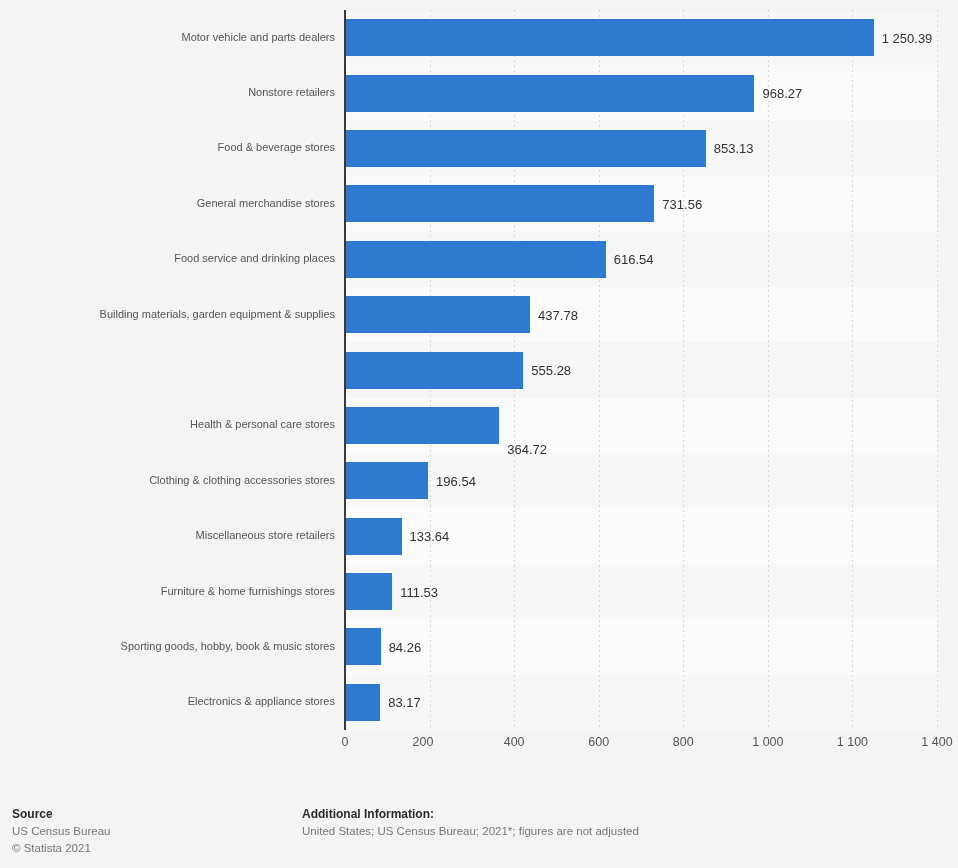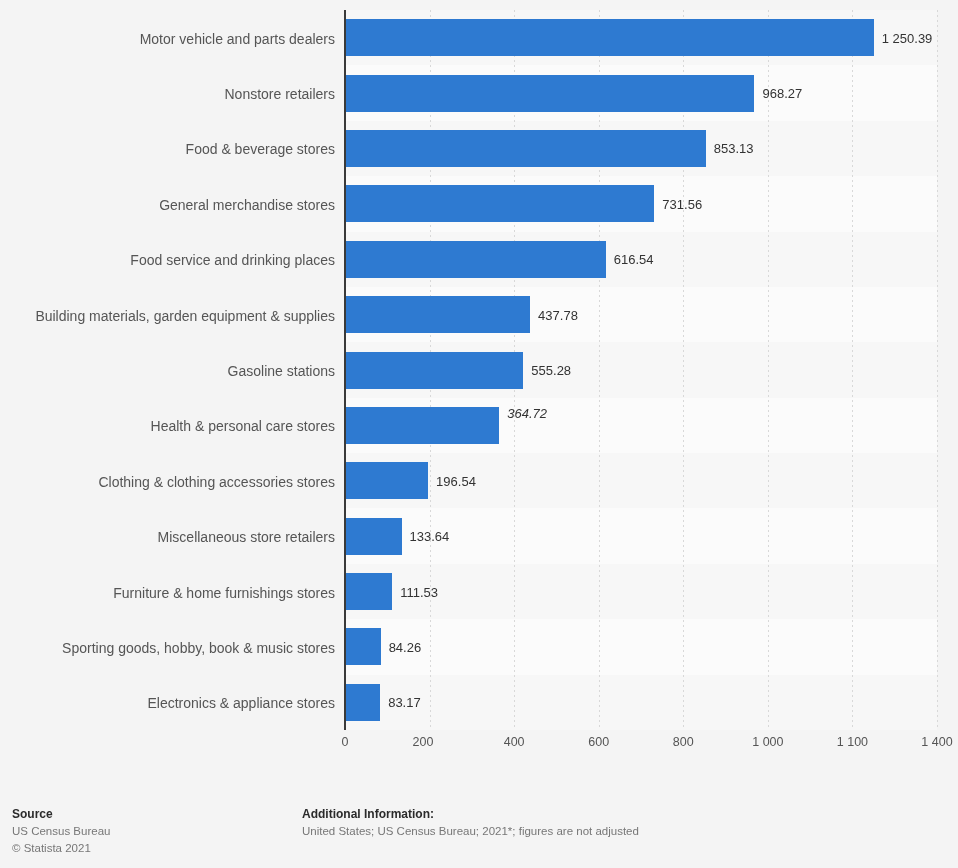--- a/index.html
+++ b/index.html
@@ -79,21 +79,21 @@
     white-space: nowrap;
     line-height: 1;
   }
 
   
   .cat-label {
     position: absolute;
     right: 0;
     width: 330px;
     text-align: right;
-    font-size: 14px;
+    font-size: 11px;
     color: #555555;
     white-space: nowrap;
     line-height: 1;
   }
   #cat-labels {
     position: absolute;
     left: 0;
     top: 10px;
     width: 335px;
     height: 720px;
@@ -198,39 +198,38 @@
         <div class="bar" style="left: 0px; top: 673.808px; width: 35.169px; height: 37px; background: rgb(46, 122, 209);"></div>
       </div>
     <div id="value-labels">
         <div class="value-label" style="left: 536.736px; top: 21.6923px;">1 250.39</div>
         <div class="value-label" style="left: 417.44px; top: 77.0769px;">968.27</div>
         <div class="value-label" style="left: 368.752px; top: 132.462px;">853.13</div>
         <div class="value-label" style="left: 317.345px; top: 187.846px;">731.56</div>
         <div class="value-label" style="left: 268.708px; top: 243.231px;">616.54</div>
         <div class="value-label" style="left: 193.118px; top: 298.615px;">437.78</div>
         <div class="value-label" style="left: 186.336px; top: 354px;">555.28</div>
-        <div class="value-label" style="left: 162.224px; top: 397px; font-style: italic;">364.72</div>
+        <div class="value-label" style="left: 162.224px; top: 433px;">364.72</div>
         <div class="value-label" style="left: 91.1083px; top: 464.769px;">196.54</div>
         <div class="value-label" style="left: 64.5106px; top: 520.154px;">133.64</div>
         <div class="value-label" style="left: 55.1613px; top: 575.538px; text-align: right;">111.53</div>
         <div class="value-label" style="left: 43.6299px; top: 630.923px;">84.26</div>
         <div class="value-label" style="left: 43.169px; top: 686.308px;">83.17</div>
       </div>
   </div>
 
   <div id="y-axis-line"></div>
 
   <div id="cat-labels">
       <div class="cat-label" style="top: 21.6923px;">Motor vehicle and parts dealers</div>
       <div class="cat-label" style="top: 77.0769px;">Nonstore retailers</div>
       <div class="cat-label" style="top: 132.462px;">Food &amp; beverage stores</div>
       <div class="cat-label" style="top: 187.846px;">General merchandise stores</div>
       <div class="cat-label" style="top: 243.231px;">Food service and drinking places</div>
       <div class="cat-label" style="top: 298.615px;">Building materials, garden equipment &amp; supplies</div>
-      <div class="cat-label" style="top: 354px;">Gasoline stations</div>
       <div class="cat-label" style="top: 409.385px;">Health &amp; personal care stores</div>
       <div class="cat-label" style="top: 464.769px;">Clothing &amp; clothing accessories stores</div>
       <div class="cat-label" style="top: 520.154px;">Miscellaneous store retailers</div>
       <div class="cat-label" style="top: 575.538px;">Furniture &amp; home furnishings stores</div>
       <div class="cat-label" style="top: 630.923px;">Sporting goods, hobby, book &amp; music stores</div>
       <div class="cat-label" style="top: 686.308px;">Electronics &amp; appliance stores</div>
     </div>
 
   <div id="tick-labels">
       <div class="tick-label" style="left: 345px;">0</div>

